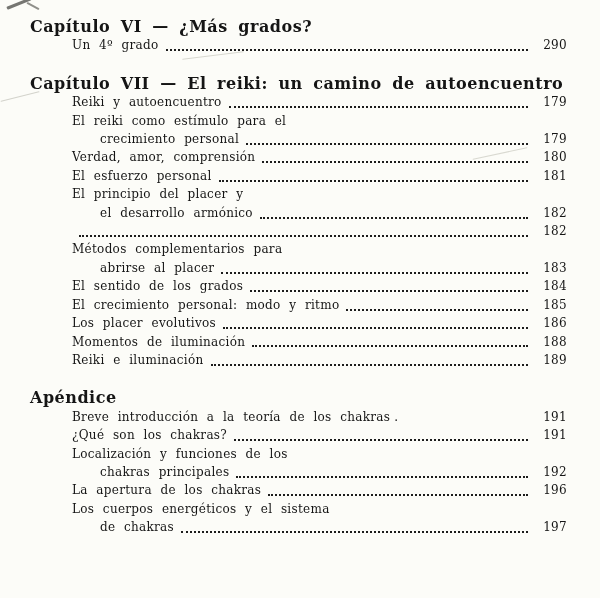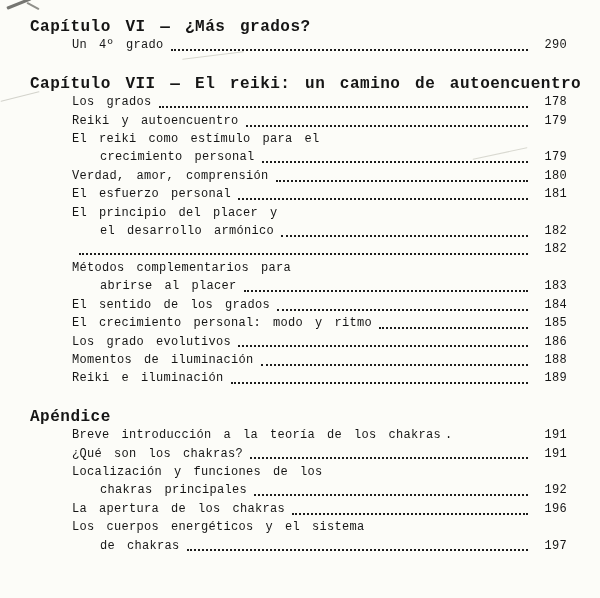--- a/index.html
+++ b/index.html
@@ -12,21 +12,21 @@
     font-family: "DejaVu Serif", "Liberation Serif", serif;
     color: #151515;
     position: relative;
   }
   .toc {
     position: absolute;
     top: 18px;
     left: 30px;
     right: 33px;
   }
-  .toc-section { margin-bottom: 20px; font-family: Liberation Mono, monospace; }
+  .toc-section { margin-bottom: 20px; }
   .toc-section:last-child { margin-bottom: 0; }
   .chapter-heading {
     font-weight: bold;
     font-size: 16px;
     line-height: 18.4px;
     letter-spacing: 0.5px;
     word-spacing: 4.5px;
     white-space: nowrap;
   }
   .toc-line {
@@ -96,25 +96,20 @@
       <div class="chapter-heading">Capítulo VI — ¿Más grados?</div>
       <div class="toc-line toc-row indent-1">
         <span class="entry-title">Un 4º grado</span>
         <span class="dot-leader"></span>
         <span class="page-number">290</span>
       </div>
     </div>
     <div class="toc-section">
       <div class="chapter-heading">Capítulo VII — El reiki: un camino de autoencuentro</div>
       <div class="toc-line toc-row indent-1">
-        <span class="entry-title">Los grados</span>
-        <span class="dot-leader"></span>
-        <span class="page-number">178</span>
-      </div>
-      <div class="toc-line toc-row indent-1">
         <span class="entry-title">Reiki y autoencuentro</span>
         <span class="dot-leader"></span>
         <span class="page-number">179</span>
       </div>
       <div class="toc-line indent-1">El reiki como estímulo para el</div>
       <div class="toc-line toc-row indent-2">
         <span class="entry-title">crecimiento personal</span>
         <span class="dot-leader"></span>
         <span class="page-number">179</span>
       </div>
@@ -148,21 +143,21 @@
         <span class="entry-title">El sentido de los grados</span>
         <span class="dot-leader"></span>
         <span class="page-number">184</span>
       </div>
       <div class="toc-line toc-row indent-1">
         <span class="entry-title">El crecimiento personal: modo y ritmo</span>
         <span class="dot-leader"></span>
         <span class="page-number">185</span>
       </div>
       <div class="toc-line toc-row indent-1">
-        <span class="entry-title">Los grado evolutivos</span>
+        <span class="entry-title">Los placer evolutivos</span>
         <span class="dot-leader"></span>
         <span class="page-number">186</span>
       </div>
       <div class="toc-line toc-row indent-1">
         <span class="entry-title">Momentos de iluminación</span>
         <span class="dot-leader"></span>
         <span class="page-number">188</span>
       </div>
       <div class="toc-line toc-row indent-1">
         <span class="entry-title">Reiki e iluminación</span>

